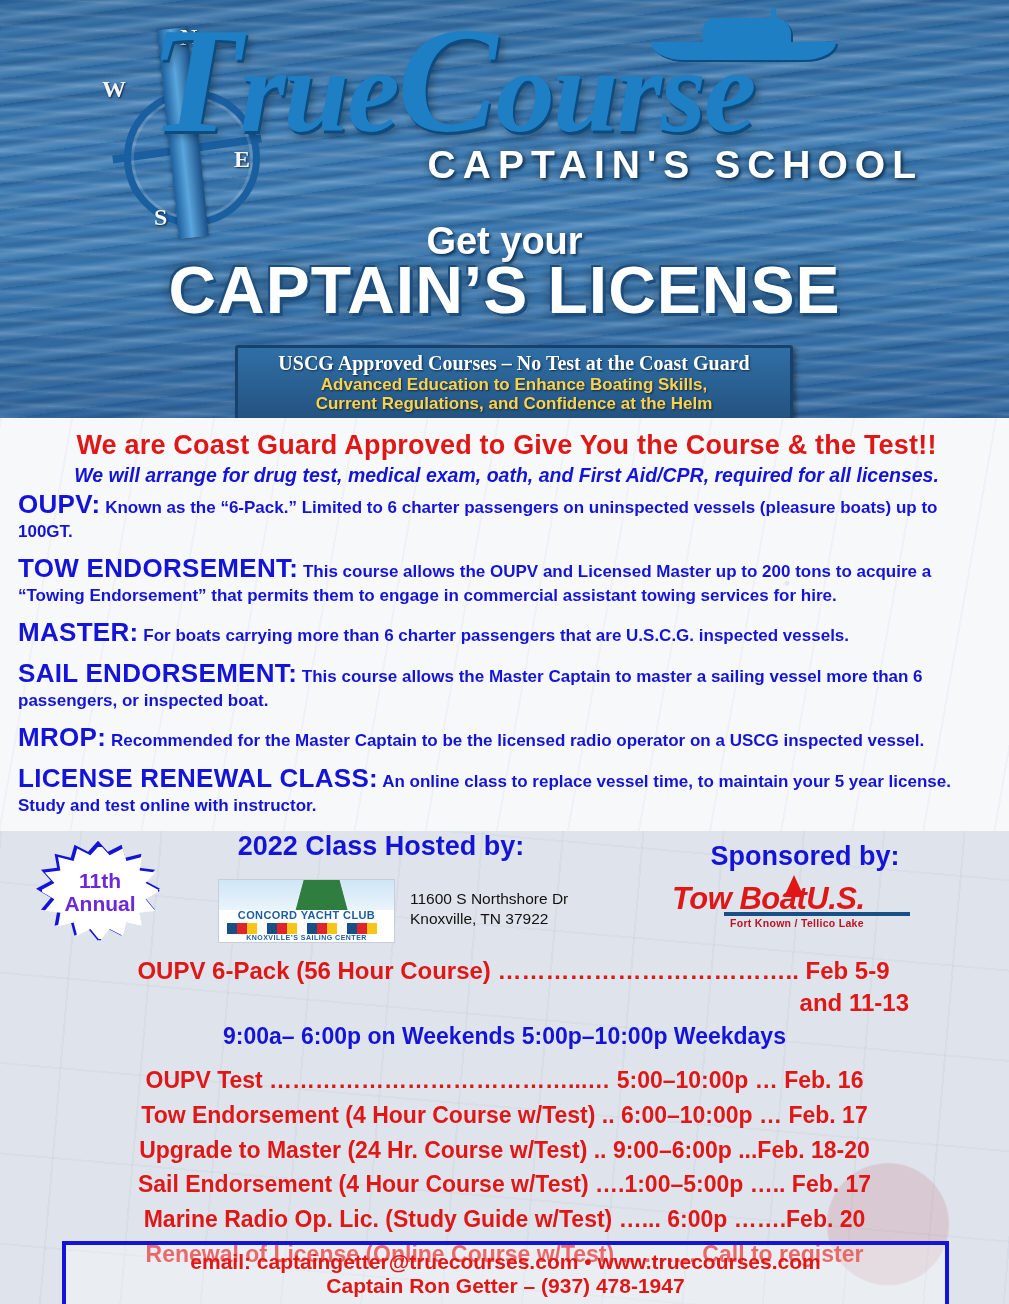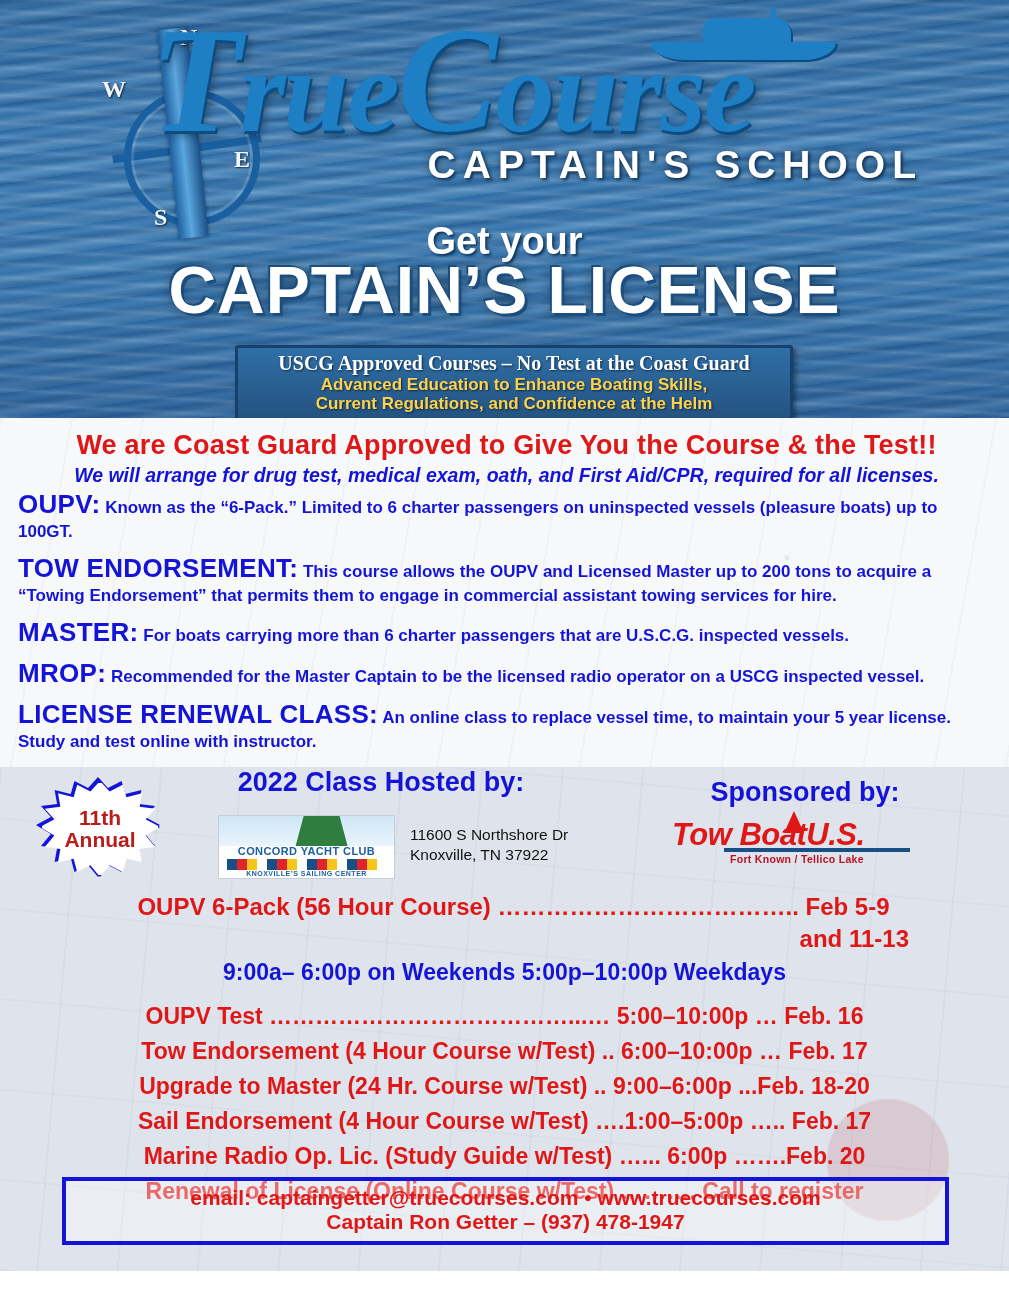--- a/index.html
+++ b/index.html
@@ -141,21 +141,21 @@
       radial-gradient(circle at 88% 78%, rgba(200,140,150,.30) 0 60px, transparent 62px),
       repeating-linear-gradient(95deg, rgba(160,175,195,.12) 0 2px, transparent 2px 80px),
       repeating-linear-gradient(5deg, rgba(160,175,195,.10) 0 2px, transparent 2px 90px);
     padding:8px 10px 4px;
     height:504px;
     box-sizing:border-box;
   }
   .badge{
     position:absolute;left:40px;top:14px;width:116px;height:92px;
     display:flex;align-items:center;justify-content:center;
-    color:#b91c1c;font-weight:bold;font-size:21px;line-height:1.06;text-align:center;
+    color:#6d28d9;font-weight:bold;font-size:21px;line-height:1.06;text-align:center;
     background:#ffffff;
     clip-path:polygon(50% 0%,58% 11%,69% 4%,72% 17%,85% 13%,83% 27%,96% 29%,88% 40%,100% 48%,88% 57%,96% 69%,83% 71%,85% 85%,72% 81%,69% 95%,58% 88%,50% 100%,42% 88%,31% 95%,28% 81%,15% 85%,17% 71%,4% 69%,12% 57%,0% 48%,12% 40%,4% 29%,17% 27%,15% 13%,28% 17%,31% 4%,42% 11%);
     border:2px solid #1414d8;
     filter:drop-shadow(0 0 0 #1414d8);
   }
   .badge-ring{
     position:absolute;left:36px;top:10px;width:124px;height:100px;
     background:#1414d8;
     clip-path:polygon(50% 0%,58% 11%,69% 4%,72% 17%,85% 13%,83% 27%,96% 29%,88% 40%,100% 48%,88% 57%,96% 69%,83% 71%,85% 85%,72% 81%,69% 95%,58% 88%,50% 100%,42% 88%,31% 95%,28% 81%,15% 85%,17% 71%,4% 69%,12% 57%,0% 48%,12% 40%,4% 29%,17% 27%,15% 13%,28% 17%,31% 4%,42% 11%);
   }
@@ -292,20 +292,24 @@
     </div>
     <div class="course">
       <span class="nm">TOW ENDORSEMENT:</span>
       <span class="ds">This course allows the OUPV and Licensed Master up to 200 tons to acquire a “Towing Endorsement” that permits them to engage in commercial assistant towing services for hire.</span>
     </div>
     <div class="course">
       <span class="nm">MASTER:</span>
       <span class="ds">For boats carrying more than 6 charter passengers that are U.S.C.G. inspected vessels.</span>
     </div>
     <div class="course">
+      <span class="nm">SAIL ENDORSEMENT:</span>
+      <span class="ds">This course allows the Master Captain to master a sailing vessel more than 6 passengers, or inspected boat.</span>
+    </div>
+    <div class="course">
       <span class="nm">MROP:</span>
       <span class="ds">Recommended for the Master Captain to be the licensed radio operator on a USCG inspected vessel.</span>
     </div>
     <div class="course">
       <span class="nm">LICENSE RENEWAL  CLASS:</span>
       <span class="ds">An online class to replace vessel time, to maintain your 5 year license. Study and test online with instructor.</span>
     </div>
   </div>
 
   <div class="sched">

